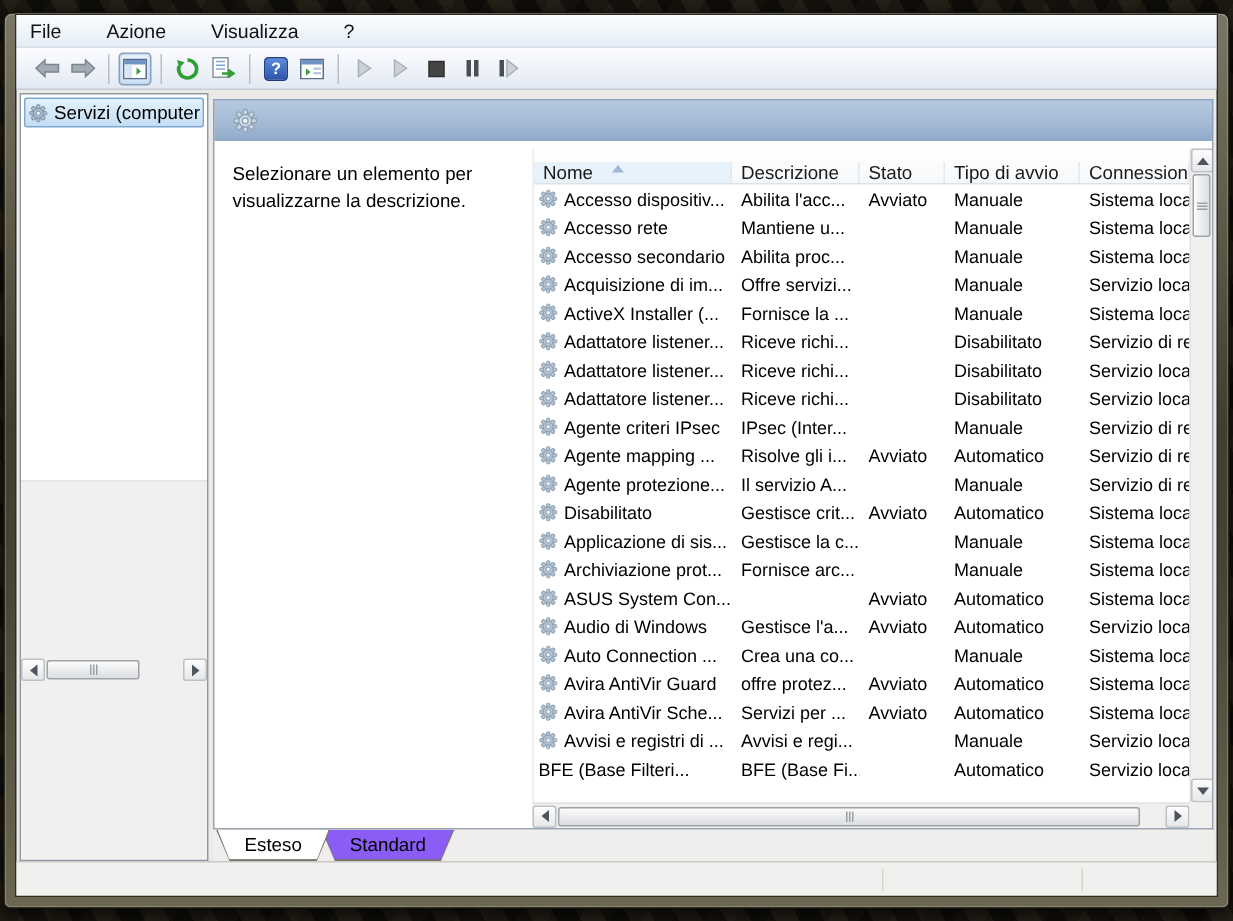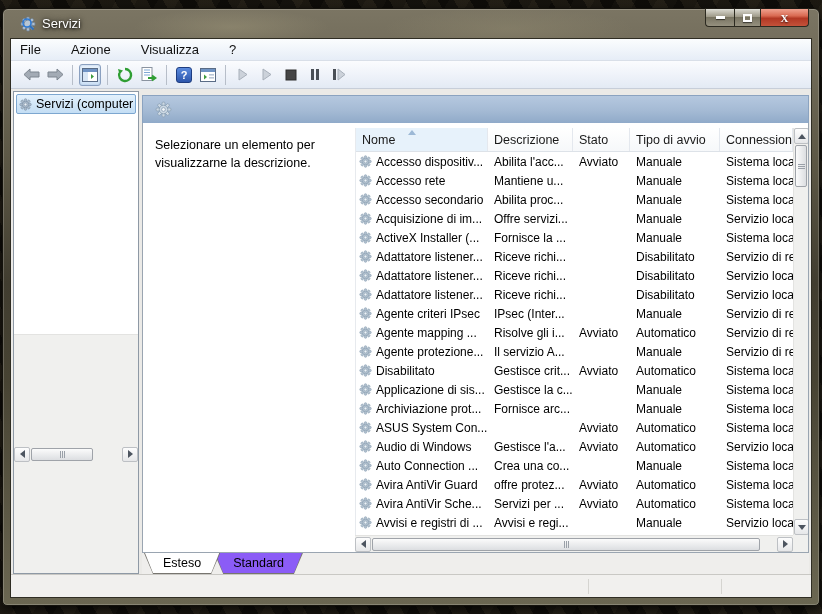--- a/index.html
+++ b/index.html
@@ -76,21 +76,21 @@
     background:linear-gradient(180deg,#b5c8df 0%, #a4bad4 55%, #90aac9 100%);
     border:1px solid #8ba3c0; border-bottom:none; font-size:13px; color:#10141c;
   }
   .band svg{ margin-right:10px; }
   .pane-body{ flex:1; background:#fff; border:1px solid #9aa5b1; border-top:none; position:relative; overflow:hidden; min-height:0; }
   .description{ position:absolute; left:12px; top:13px; width:190px; font-size:12.5px; color:#000000; line-height:1.45; }
   
   .list-panel{ position:absolute; left:212px; top:5px; right:0; bottom:0; display:flex; flex-direction:column; background:#fff; }
   .list-top{ flex:1; display:flex; min-height:0; }
   .list-main{ flex:1; display:flex; flex-direction:column; min-width:0; border-left:1px solid #e7eaee; }
-  .list-header{ height:24px; display:flex; background:linear-gradient(180deg,#ffffff,#f6f8fa); border-bottom:1px solid #dde2e8; font-size:12.5px; color:#1a1a1a; flex:0 0 auto; }
+  .list-header{ height:24px; display:flex; background:linear-gradient(180deg,#ffffff,#f6f8fa); border-bottom:1px solid #dde2e8; font-size:12.5px; color:#1a1a1a; flex:0 0 auto;align-items:flex-end; }
   .hcell{ display:flex; align-items:center; padding-left:6px; border-right:1px solid #e4e8ee; position:relative; white-space:nowrap; overflow:hidden; }
   .hcell.sorted{ background:#e7f2fb; }
   .sort-arrow{ position:absolute; top:2px; left:52px; width:0; height:0; border-left:4px solid transparent; border-right:4px solid transparent; border-bottom:5px solid #9db9d6; }
   .c-name{ width:132px; } .c-desc{ width:85px; } .c-status{ width:57px; } .c-startup{ width:90px; } .c-logon{ flex:1; min-width:0; }
   .rows{ flex:1; overflow:hidden; }
   .srow{ height:19px; display:flex; align-items:center; font-size:12px; color:#000; white-space:nowrap; }
   .srow > div{ padding-left:6px; overflow:hidden; white-space:nowrap; }
   .srow .c-name{ display:flex; padding-left:3px; }
   .srow .c-name svg{ flex:0 0 auto; margin-right:4px; }
   
@@ -125,45 +125,20 @@
   
   .statusbar{ height:23px; background:#f1f0ee; border-top:1px solid #c9c8c4; position:relative; flex:0 0 auto; }
   .sb-sep{ position:absolute; top:4px; bottom:3px; width:1px; background:#d5d4d0; }
   .sb-sep1{ right:222px; } .sb-sep2{ right:89px; }
 </style>
 </head>
 <body>
 
 <div class="window">
 
-  <div class="titlebar">
-    <svg class="title-icon" viewBox="0 0 16 16">
-      <g fill="#b8c6d4" stroke="#6d8299" stroke-width="0.8">
-        <rect x="6.6" y="1" width="2.8" height="14" rx="1"></rect>
-          <rect x="1" y="6.6" width="14" height="2.8" rx="1"></rect>
-        <rect x="6.6" y="1" width="2.8" height="14" rx="1" transform="rotate(45 8 8)"></rect>
-        <rect x="6.6" y="1" width="2.8" height="14" rx="1" transform="rotate(-45 8 8)"></rect>
-        <circle cx="8" cy="8" r="4"></circle>
-      </g>
-      <circle cx="7" cy="7" r="4" fill="none" stroke="#2f7bd6" stroke-width="1.6"></circle>
-      <line x1="10" y1="10" x2="13.5" y2="13.5" stroke="#2f6fb8" stroke-width="2"></line>
-    </svg>
-    <span class="title-text">Servizi</span>
-    <div class="caption-buttons">
-      <div class="cap-btn cap-min">
-          <span class="glyph-min"></span>
-        </div>
-      <div class="cap-btn cap-max">
-          <span class="glyph-max"></span>
-        </div>
-      <div class="cap-btn cap-close">
-          <span class="glyph-close">X</span>
-        </div>
-    </div>
-  </div>
 
   <div class="client">
 
     <div class="menubar">
       <span class="menu-item">File</span>
       <span class="menu-item">Azione</span>
       <span class="menu-item">Visualizza</span>
       <span class="menu-item">?</span>
     </div>
 

